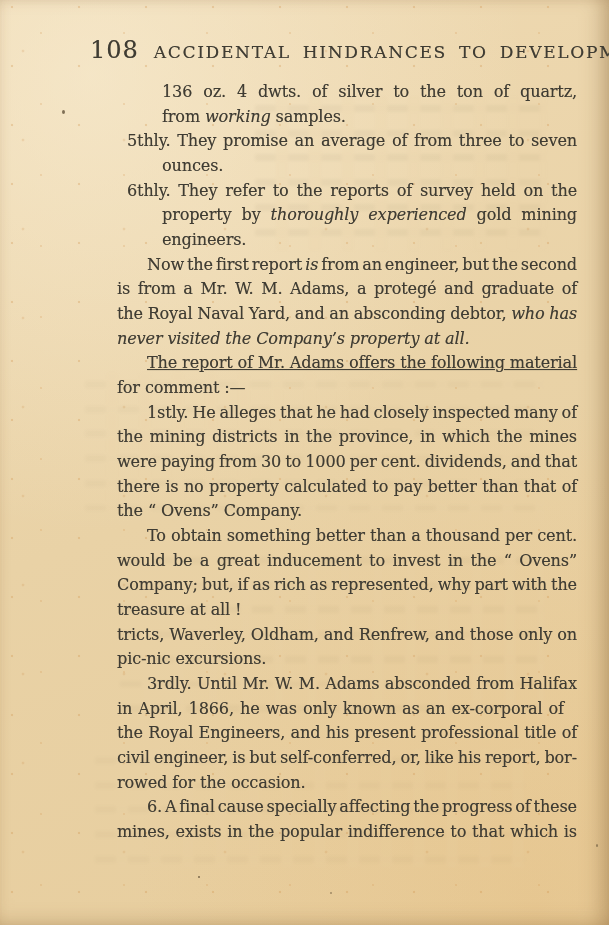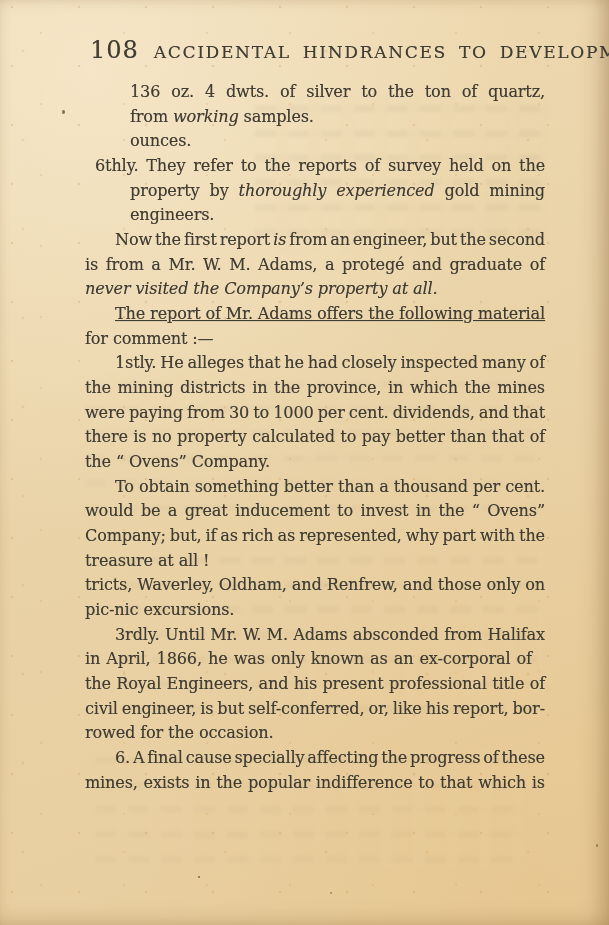--- a/index.html
+++ b/index.html
@@ -64,20 +64,21 @@
     width: 460px;
     font-size: 16px;
     letter-spacing: -0.1px;
     text-shadow: 0.2px 0.2px 0.3px rgba(63,60,51,0.5);
   }
   .line {
     height: 24.68px;
     line-height: 24.68px;
     white-space: nowrap;
     overflow: visible;
+    margin-left: 32px;
   }
   .line i { font-style: italic; }
   
   .showthrough {
     position: absolute;
     pointer-events: none;
     filter: blur(1.6px);
     background:
       repeating-linear-gradient(90deg, rgba(233,210,168,0) 0 21px, rgba(233,210,168,0.9) 21px 33px),
       repeating-linear-gradient(180deg, transparent 0 9px, rgba(120,105,75,0.35) 9px 16px, transparent 16px 24.7px);
@@ -108,26 +109,28 @@
   <div class="showthrough st4"></div>
 
   <header class="running-head">
     <span class="pagenum">108</span>
     <span class="runtitle">ACCIDENTAL HINDRANCES TO DEVELOPMENT.</span>
   </header>
 
   <main class="body-text">
       <div class="line" style="padding-left: 45px;"><span class="ln" style="word-spacing: 5.93px;"><span>136 oz. 4 dwts. of silver to the ton of quartz,</span></span></div>
       <div class="line" style="padding-left: 45px;"><span class="ln"><span>from </span><i>working</i><span> samples.</span></span></div>
+      <div class="line" style="padding-left: 10px;"><span class="ln" style="word-spacing: 1.77px;"><span>5thly. They promise an average of from three to seven</span></span></div>
       <div class="line" style="padding-left: 45px;"><span class="ln"><span>ounces.</span></span></div>
       <div class="line" style="padding-left: 10px;"><span class="ln" style="word-spacing: 2.88px;"><span>6thly. They refer to the reports of survey held on the</span></span></div>
       <div class="line" style="padding-left: 45px;"><span class="ln" style="word-spacing: 4.99px;"><span>property by </span><i>thoroughly experienced</i><span> gold mining</span></span></div>
       <div class="line" style="padding-left: 45px;"><span class="ln"><span>engineers.</span></span></div>
       <div class="line" style="padding-left: 30px;"><span class="ln" style="word-spacing: -2.01px;"><span>Now the first report </span><i>is</i><span> from an engineer, but the second</span></span></div>
       <div class="line" style="padding-left: 0px;"><span class="ln" style="word-spacing: 2.63px;"><span>is from a Mr. W. M. Adams, a protegé and graduate of</span></span></div>
+      <div class="line" style="padding-left: 0px;"><span class="ln" style="word-spacing: -0.26px;"><span>the Royal Naval Yard, and an absconding debtor, </span><i>who has</i></span></div>
       <div class="line" style="padding-left: 0px;"><span class="ln"><i>never visited the Company’s property at all.</i></span></div>
       <div class="line" style="padding-left: 30px; text-decoration: underline;"><span class="ln" style="word-spacing: -0.04px;"><span>The report of Mr. Adams offers the following material</span></span></div>
       <div class="line" style="padding-left: 0px;"><span class="ln"><span>for comment :—</span></span></div>
       <div class="line" style="padding-left: 30px;"><span class="ln" style="word-spacing: -1px;"><span>1stly. He alleges that he had closely inspected many of</span></span></div>
       <div class="line" style="padding-left: 0px;"><span class="ln" style="word-spacing: 1.73px;"><span>the mining districts in the province, in which the mines</span></span></div>
       <div class="line" style="padding-left: 0px;"><span class="ln" style="word-spacing: -0.89px;"><span>were paying from 30 to 1000 per cent. dividends, and that</span></span></div>
       <div class="line" style="padding-left: 0px;"><span class="ln" style="word-spacing: 0.49px;"><span>there is no property calculated to pay better than that of</span></span></div>
       <div class="line" style="padding-left: 0px;"><span class="ln"><span>the “ Ovens” Company.</span></span></div>
       <div class="line" style="padding-left: 30px;"><span class="ln" style="word-spacing: 0.11px;"><span>To obtain something better than a thousand per cent.</span></span></div>
       <div class="line" style="padding-left: 0px;"><span class="ln" style="word-spacing: 2.43px;"><span>would be a great inducement to invest in the “ Ovens”</span></span></div>

